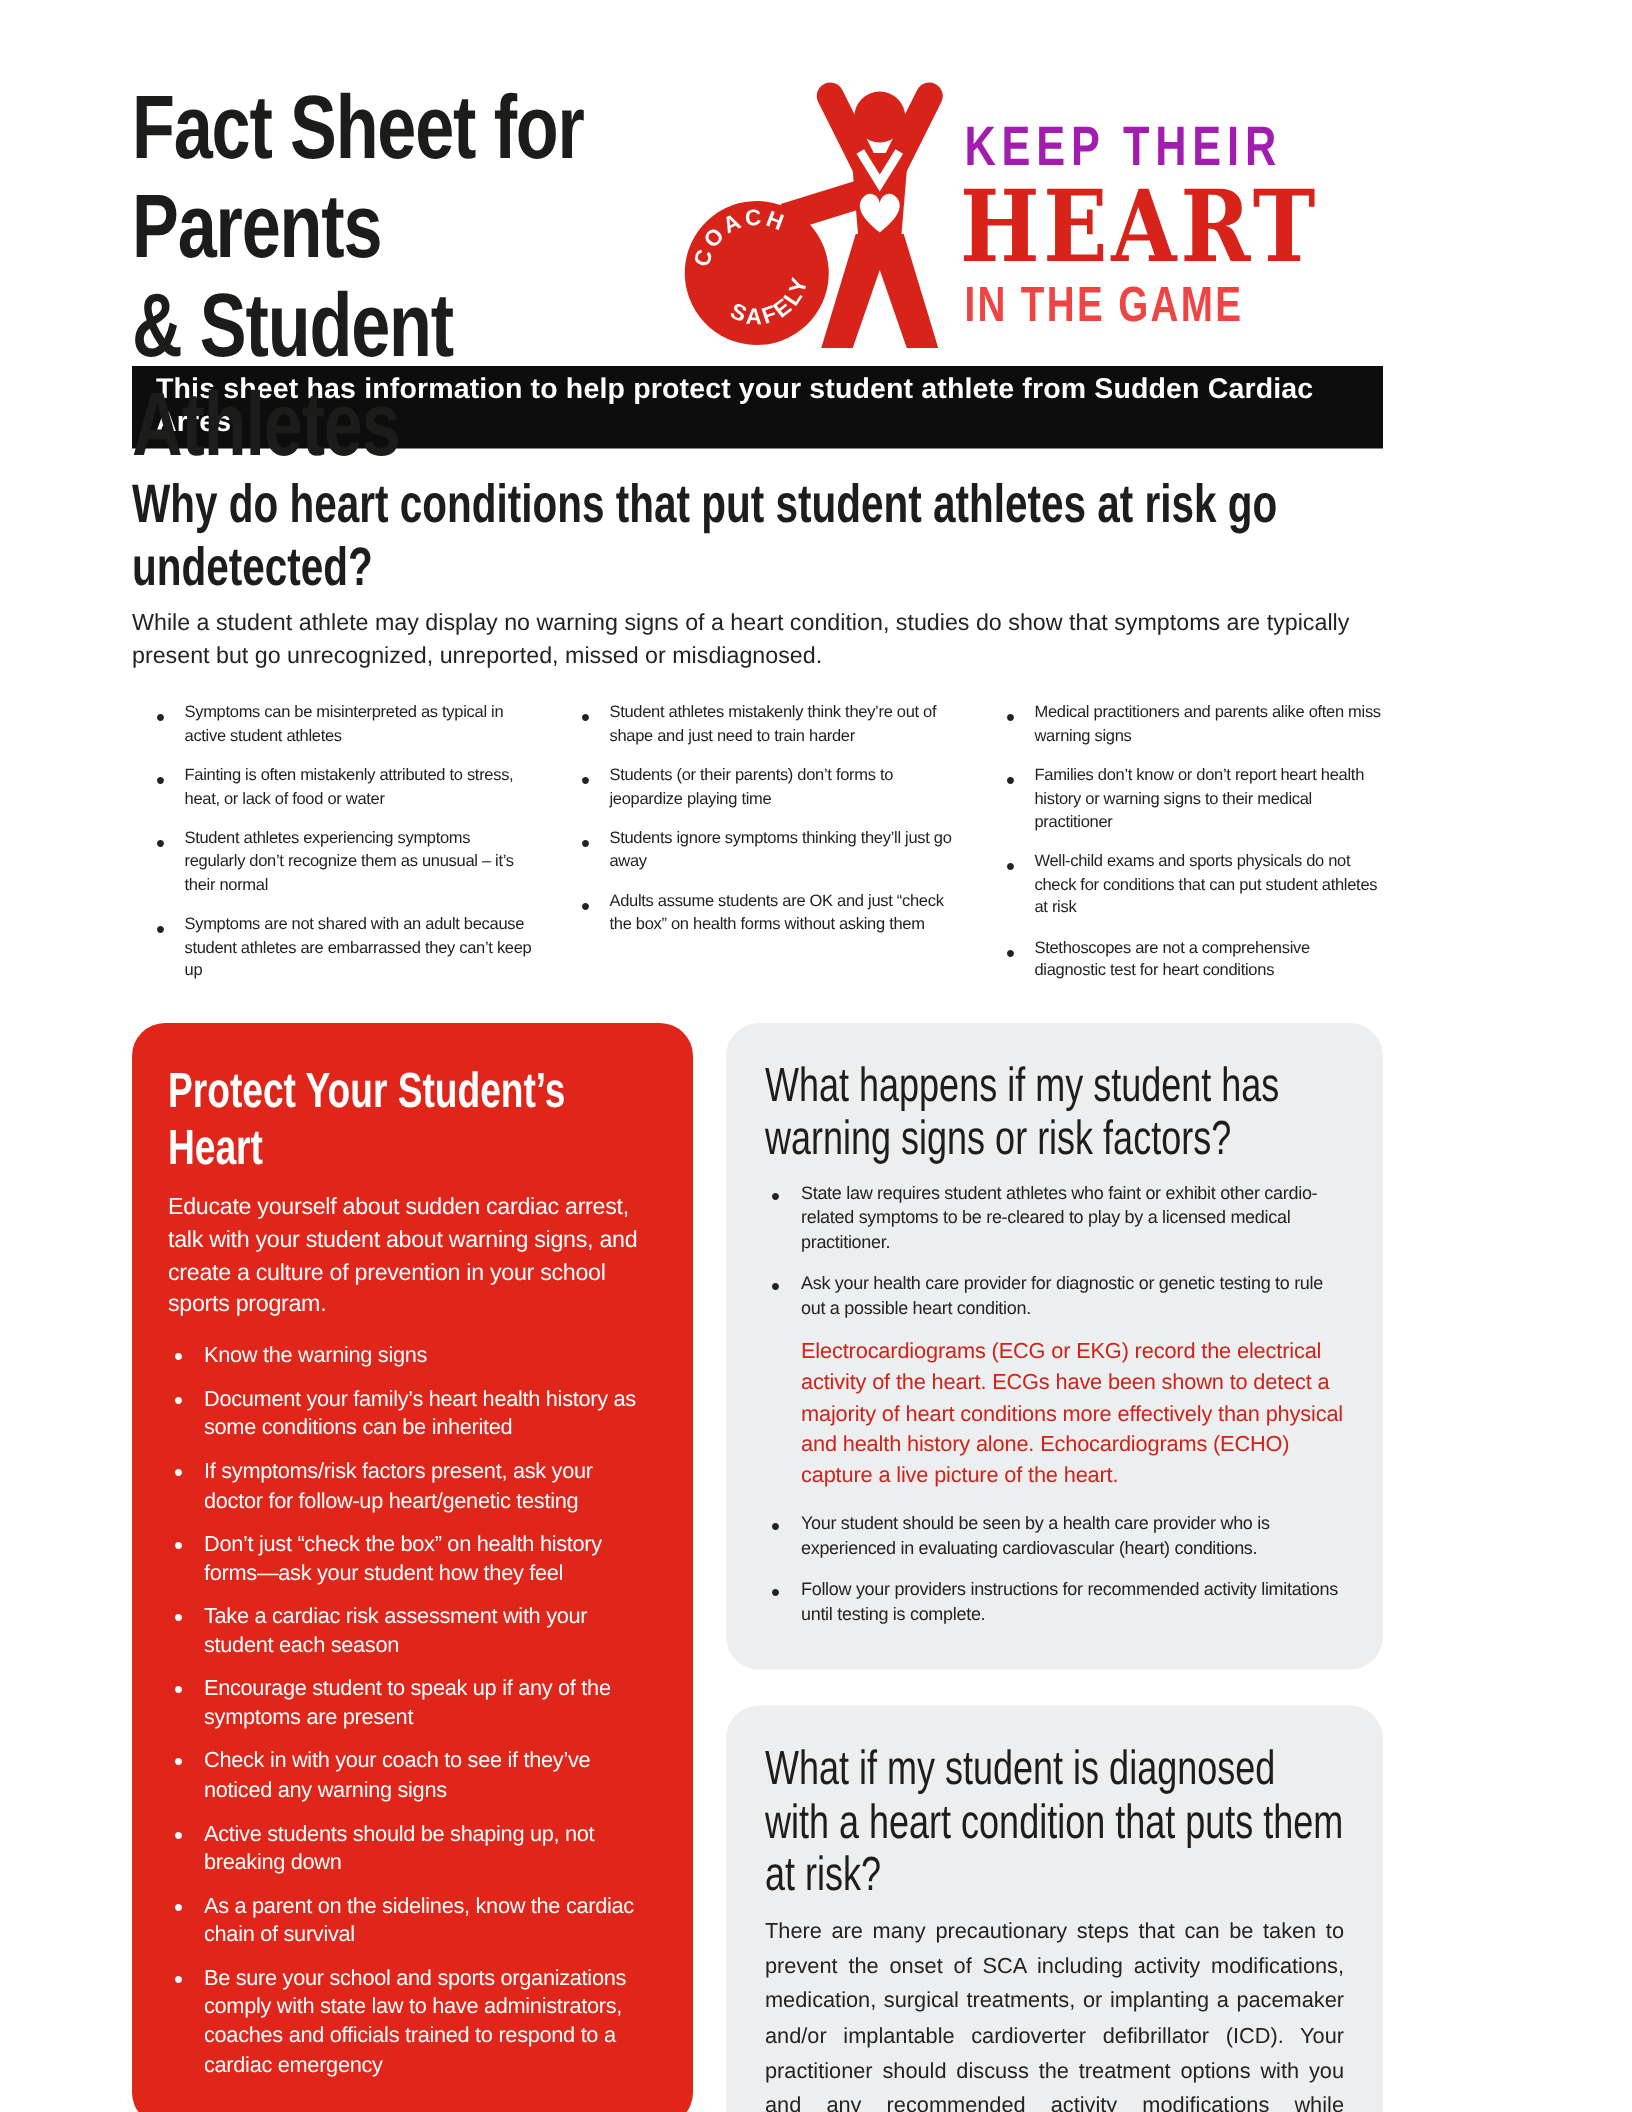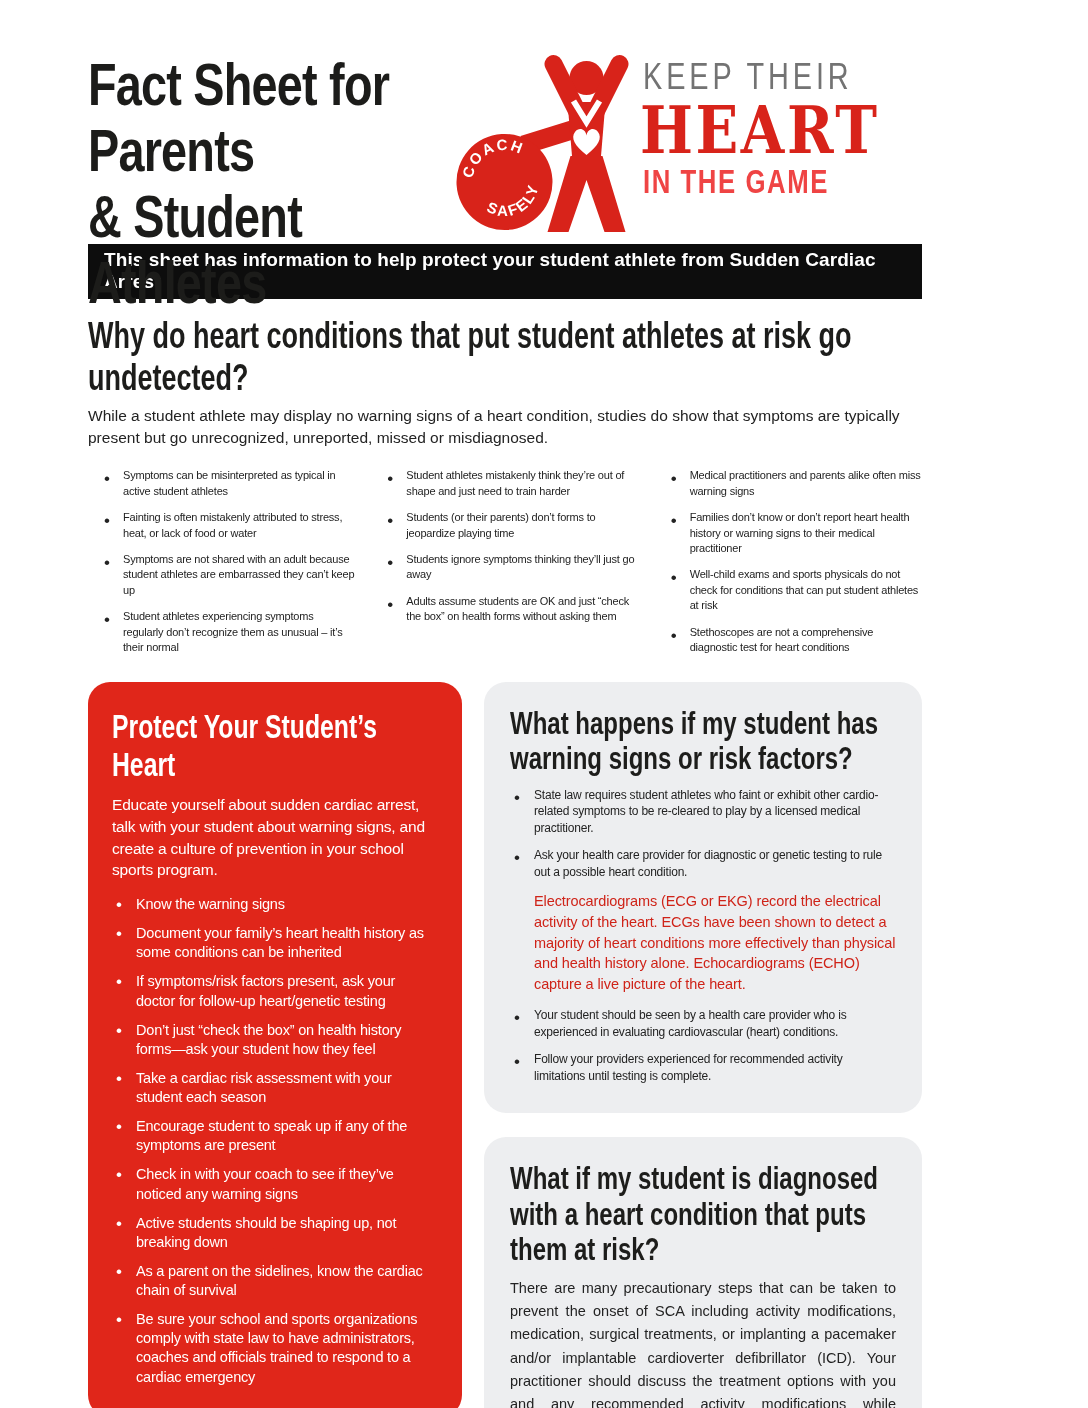--- a/index.html
+++ b/index.html
@@ -11,21 +11,21 @@
   
   .cond{display:block;transform:scaleX(0.75);transform-origin:0 0;width:133.33%;}
   .cond-line{display:inline-block;transform:scaleX(0.78);transform-origin:0 50%;white-space:nowrap;}
 
   
   .header{display:flex;justify-content:space-between;align-items:flex-start;height:184px;}
   .title{font-weight:bold;color:#1c1c1a;font-size:60px;line-height:1.1;letter-spacing:-1px;margin:0;}
   .logo{display:flex;align-items:flex-start;}
   .logo svg{width:185px;height:182px;flex:none;}
   .logo-text{margin-left:4px;margin-top:6px;line-height:1;}
-  .logo-line1{font-weight:normal;color:#737373;font-size:37px;letter-spacing:5px;}
+  .logo-line1{font-weight:bold;color:#a21caf;font-size:37px;letter-spacing:5px;margin-top:21px;}
   .logo-line2{font-family:"DejaVu Serif","Liberation Serif",serif;font-weight:bold;color:#d8231a;font-size:66px;letter-spacing:3px;margin:2px 0 2px -3px;}
   .logo-line3{font-weight:bold;color:#ef4444;font-size:33px;letter-spacing:2px;}
 
   
   .banner{background:#0d0d0d;color:#fff;font-weight:bold;font-size:19px;
     padding:5px 14px 6px 16px;margin-top:8px;letter-spacing:0.1px;}
 
   
   .sec-heading{font-weight:bold;color:#1d1d1b;font-size:36px;margin:16px 0 6px 0;overflow:hidden;}
   .intro{font-size:15.5px;line-height:1.4;color:#232323;margin:2px 0 0 0;max-width:930px;}
@@ -39,21 +39,21 @@
 
   
   .redbox{background:#e0261a;color:#fff;border-radius:22px;padding:22px 24px 20px 24px;}
   .redbox h3{color:#fff;font-size:33px;font-weight:bold;margin:4px 0 10px 0;overflow:hidden;}
   .redbox .lead{font-size:15.5px;line-height:1.4;margin:0 0 14px 0;letter-spacing:-0.2px;}
   .redbox ul.blist li{color:#fff;font-size:14.5px;line-height:1.32;margin-bottom:10px;padding-left:24px;}
   .redbox ul.blist li::before{color:#fff;left:4px;}
 
   
   .graybox{background:#edeef0;border-radius:22px;padding:20px 26px 18px 26px;}
-  .graybox h3{color:#1d1d1b;font-size:32px;font-weight:bold;margin:4px 0 10px 0;line-height:1.1;overflow:hidden;}
+  .graybox h3{color:#1d1d1b;font-size:32px;font-weight:normal;margin:4px 0 10px 0;line-height:1.1;overflow:hidden;}
   .graybox ul.blist li{font-size:12px;line-height:1.38;margin-bottom:11px;padding-left:24px;}
   .graybox ul.blist li::before{left:4px;}
   .ecg-note{color:#cf2318;font-size:14.5px;line-height:1.42;margin:2px 0 13px 24px;letter-spacing:-0.1px;}
   .graybox2{margin-top:24px;}
   .graybox2 .body{font-size:14.5px;line-height:1.6;text-align:justify;color:#232323;margin:6px 0 0 0;}
 </style>
 </head>
 <body>
 
 <div class="page">
@@ -110,22 +110,22 @@
 
   <h2 class="sec-heading">
     <span class="cond">Why do heart conditions that put student athletes at risk go undetected?</span>
   </h2>
   <p class="intro">While a student athlete may display no warning signs of a heart condition, studies do show that symptoms are typically present but go unrecognized, unreported, missed or misdiagnosed.</p>
 
   <div class="cols">
     <ul class="blist">
         <li>Symptoms can be misinterpreted as typical in active student athletes</li>
         <li>Fainting is often mistakenly attributed to stress, heat, or lack of food or water</li>
+        <li>Student athletes experiencing symptoms regularly don’t recognize them as unusual – it’s their normal</li>
         <li>Symptoms are not shared with an adult because student athletes are embarrassed they can’t keep up</li>
-        <li>Student athletes experiencing symptoms regularly don’t recognize them as unusual – it’s their normal</li>
       </ul>
     <ul class="blist">
         <li>Student athletes mistakenly think they’re out of shape and just need to train harder</li>
         <li>Students (or their parents) don’t forms to jeopardize playing time</li>
         <li>Students ignore symptoms thinking they’ll just go away</li>
         <li>Adults assume students are OK and just “check the box” on health forms without asking them</li>
       </ul>
     <ul class="blist">
         <li>Medical practitioners and parents alike often miss warning signs</li>
         <li>Families don’t know or don’t report heart health history or warning signs to their medical practitioner</li>
@@ -160,21 +160,21 @@
         <h3>
           <span class="cond">What happens if my student has warning signs or risk factors?</span>
         </h3>
         <ul class="blist">
           <li>State law requires student athletes who faint or exhibit other cardio-related symptoms to be re-cleared to play by a licensed medical practitioner.</li>
           <li>Ask your health care provider for diagnostic or genetic testing to rule out a possible heart condition.</li>
         </ul>
         <p class="ecg-note">Electrocardiograms (ECG or EKG) record the electrical activity of the heart. ECGs have been shown to detect a majority of heart conditions more effectively than physical and health history alone. Echocardiograms (ECHO) capture a live picture of the heart.</p>
         <ul class="blist">
           <li>Your student should be seen by a health care provider who is experienced in evaluating cardiovascular (heart) conditions.</li>
-          <li>Follow your providers experienced for recommended activity limitations until testing is complete.</li>
+          <li>Follow your providers instructions for recommended activity limitations until testing is complete.</li>
         </ul>
       </div>
 
       <div class="graybox graybox2">
         <h3>
           <span class="cond">What if my student is diagnosed with a heart condition that puts them at risk?</span>
         </h3>
         <p class="body">There are many precautionary steps that can be taken to prevent the onset of SCA including activity modifications, medication, surgical treatments, or implanting a pacemaker and/or implantable cardioverter defibrillator (ICD). Your practitioner should discuss the treatment options with you and any recommended activity modifications while undergoing treatment. In many cases, the abnormality can be corrected and students can return to normal activity.</p>
       </div>
     </div>

